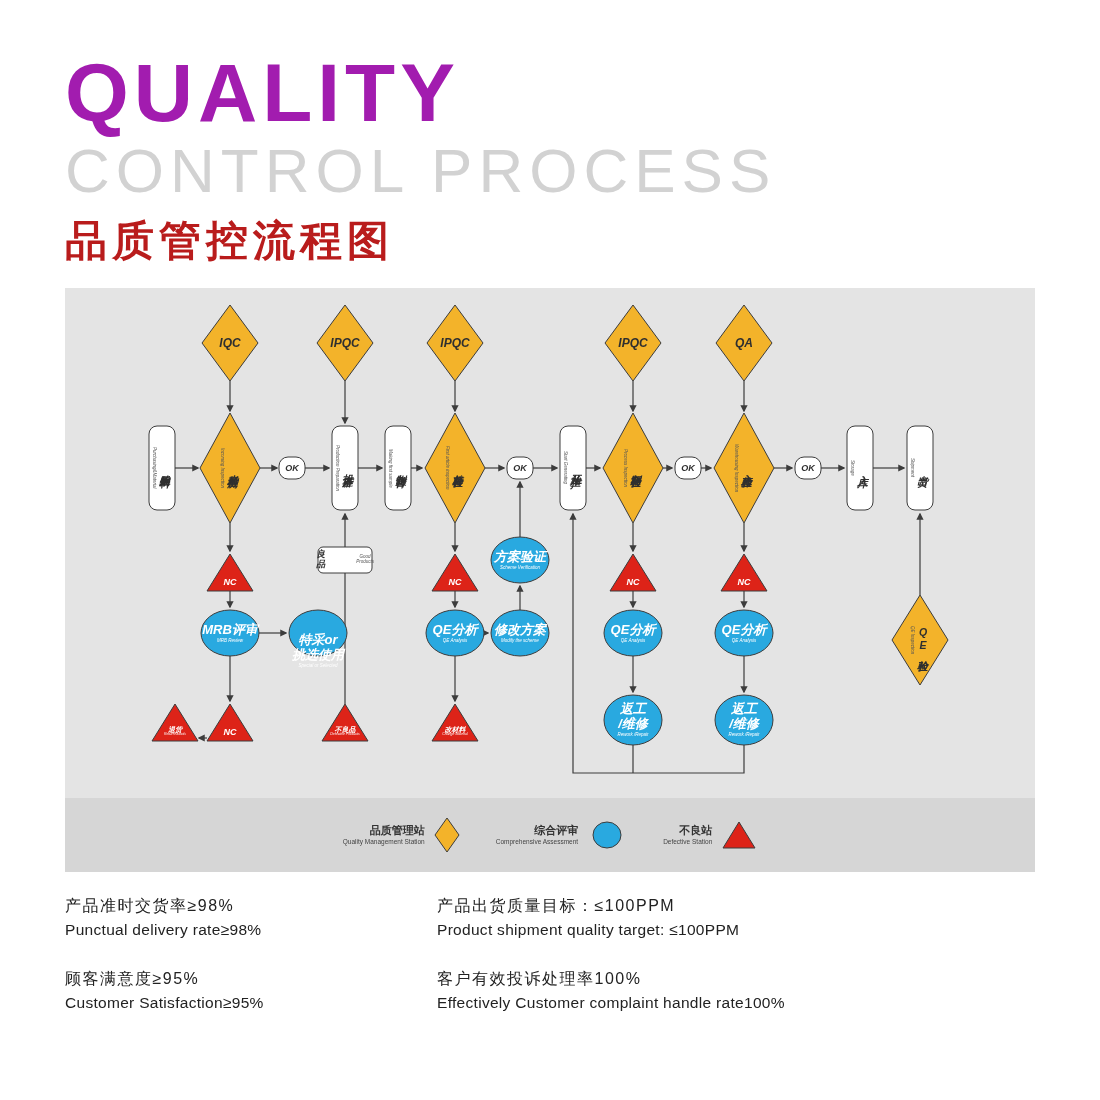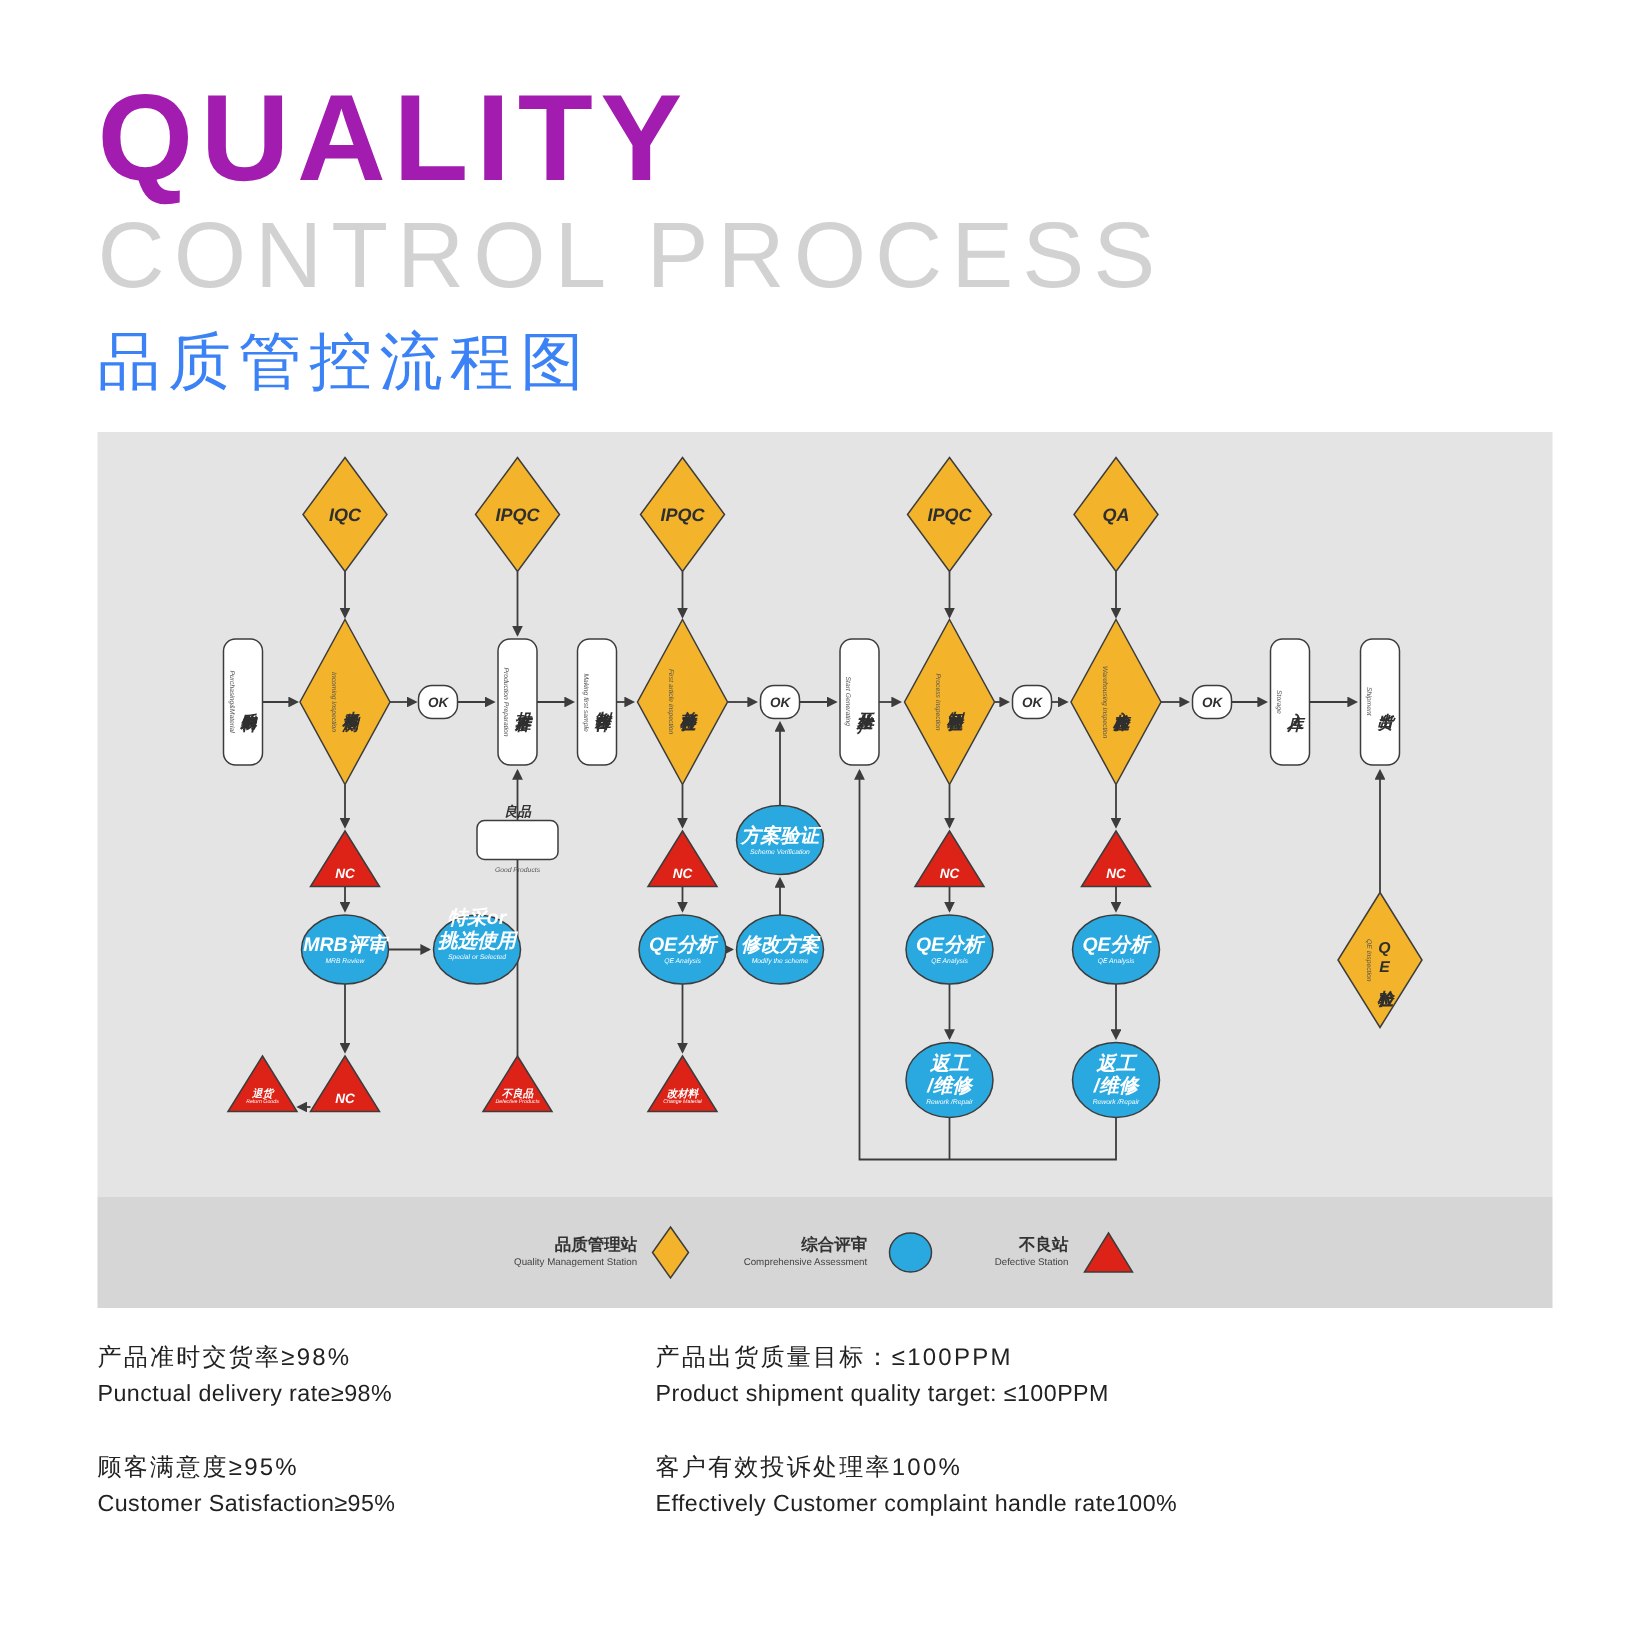--- a/index.html
+++ b/index.html
@@ -2,21 +2,21 @@
 <html><head>
 <meta charset="utf-8">
 <style>
   html,body{margin:0;padding:0;background:#fff;}
   body{width:1100px;height:1100px;font-family:"Liberation Sans","DejaVu Sans",sans-serif;overflow:hidden;}
   .page{padding:52px 65px 0 65px;}
 
   
   .title-en1{font-size:82px;font-weight:800;color:#a21caf;margin:0;line-height:1;letter-spacing:5px;}
   .title-en2{font-size:62px;font-weight:400;color:#d2d2d2;margin:6px 0 0 0;line-height:1;letter-spacing:6px;}
-  .title-zh{font-size:42px;font-weight:400;color:#3b82f6;margin:18px 0 0 0;line-height:1;letter-spacing:5px;}
+  .title-zh{font-size:42px;font-weight:700;color:#b91c1c;margin:18px 0 0 0;line-height:1;letter-spacing:5px;}
 
   
   .flow{position:relative;width:970px;height:510px;background:#e4e4e4;margin-top:26px;}
   .flow-svg{position:absolute;left:0;top:0;width:970px;height:510px;}
   .dia{fill:#f3b32a;stroke:#3c3c3c;stroke-width:1;}
   .box{fill:#ffffff;stroke:#3c3c3c;stroke-width:1;}
   .tri{fill:#dd2318;stroke:#3c3c3c;stroke-width:1;}
   .ell{fill:#29a9e0;stroke:#3c3c3c;stroke-width:1;}
   .c{fill:none;stroke:#3c3c3c;stroke-width:1.2;marker-end:url(#arr);}
   .c2{fill:none;stroke:#3c3c3c;stroke-width:1.2;}
@@ -24,21 +24,21 @@
   
   .lbl{position:absolute;display:flex;align-items:center;justify-content:center;text-align:center;color:#2f2f2f;box-sizing:border-box;font-style:italic;}
   .badge span{font-size:12px;font-weight:700;}
   .v{gap:1px;}
   .v .zh{writing-mode:vertical-rl;text-orientation:upright;font-size:10.5px;font-weight:700;letter-spacing:1px;}
   .v .en{writing-mode:vertical-rl;font-size:4.5px;color:#555;}
   .ok-l span{font-size:9px;font-weight:700;}
   .stack{flex-direction:column;line-height:1.15;color:#fff;}
   .stack .zh{font-size:13px;font-weight:700;text-align:center;}
   .stack .en{font-size:4.5px;}
-  .gp{flex-direction:column;line-height:1.1;color:#333;gap:31px;}
+  .gp{line-height:1.1;color:#333;gap:31px;}
   .gp .zh{font-size:9px;font-weight:700;}
   .gp .en{font-size:4.5px;color:#555;}
   .nc-l{align-items:flex-end;padding-bottom:3px;color:#fff;font-weight:700;font-size:9px;}
   .tri-s{flex-direction:column;justify-content:flex-end;color:#fff;line-height:1.05;padding-bottom:2px;}
   .tri-s .zh{font-size:7px;font-weight:700;}
   .tri-s .en{font-size:3.5px;}
 
   
   .legend{width:970px;height:74px;background:#d6d6d6;display:flex;align-items:center;justify-content:center;gap:36px;}
   .legend-item{display:flex;align-items:center;gap:9px;}
@@ -264,21 +264,21 @@
 
     <div class="lbl gp" style="left:253px;top:259px;width:54px;height:26px">
         <span class="zh">良品</span>
         <span class="en">Good Products</span>
       </div>
 
     <div class="lbl stack" style="left:136px;top:322px;width:58px;height:46px">
         <span class="zh">MRB评审</span>
         <span class="en">MRB Review</span>
       </div>
-    <div class="lbl stack" style="left:224px;top:312px;width:58px;height:46px">
+    <div class="lbl stack" style="left:224px;top:340px;width:58px;height:46px">
         <span class="zh">特采or</span>
         <span class="zh">挑选使用</span>
         <span class="en">Special or Selected</span>
       </div>
     <div class="lbl stack" style="left:361px;top:322px;width:58px;height:46px">
         <span class="zh">QE分析</span>
         <span class="en">QE Analysis</span>
       </div>
     <div class="lbl stack" style="left:426px;top:322px;width:58px;height:46px">
         <span class="zh">修改方案</span>

